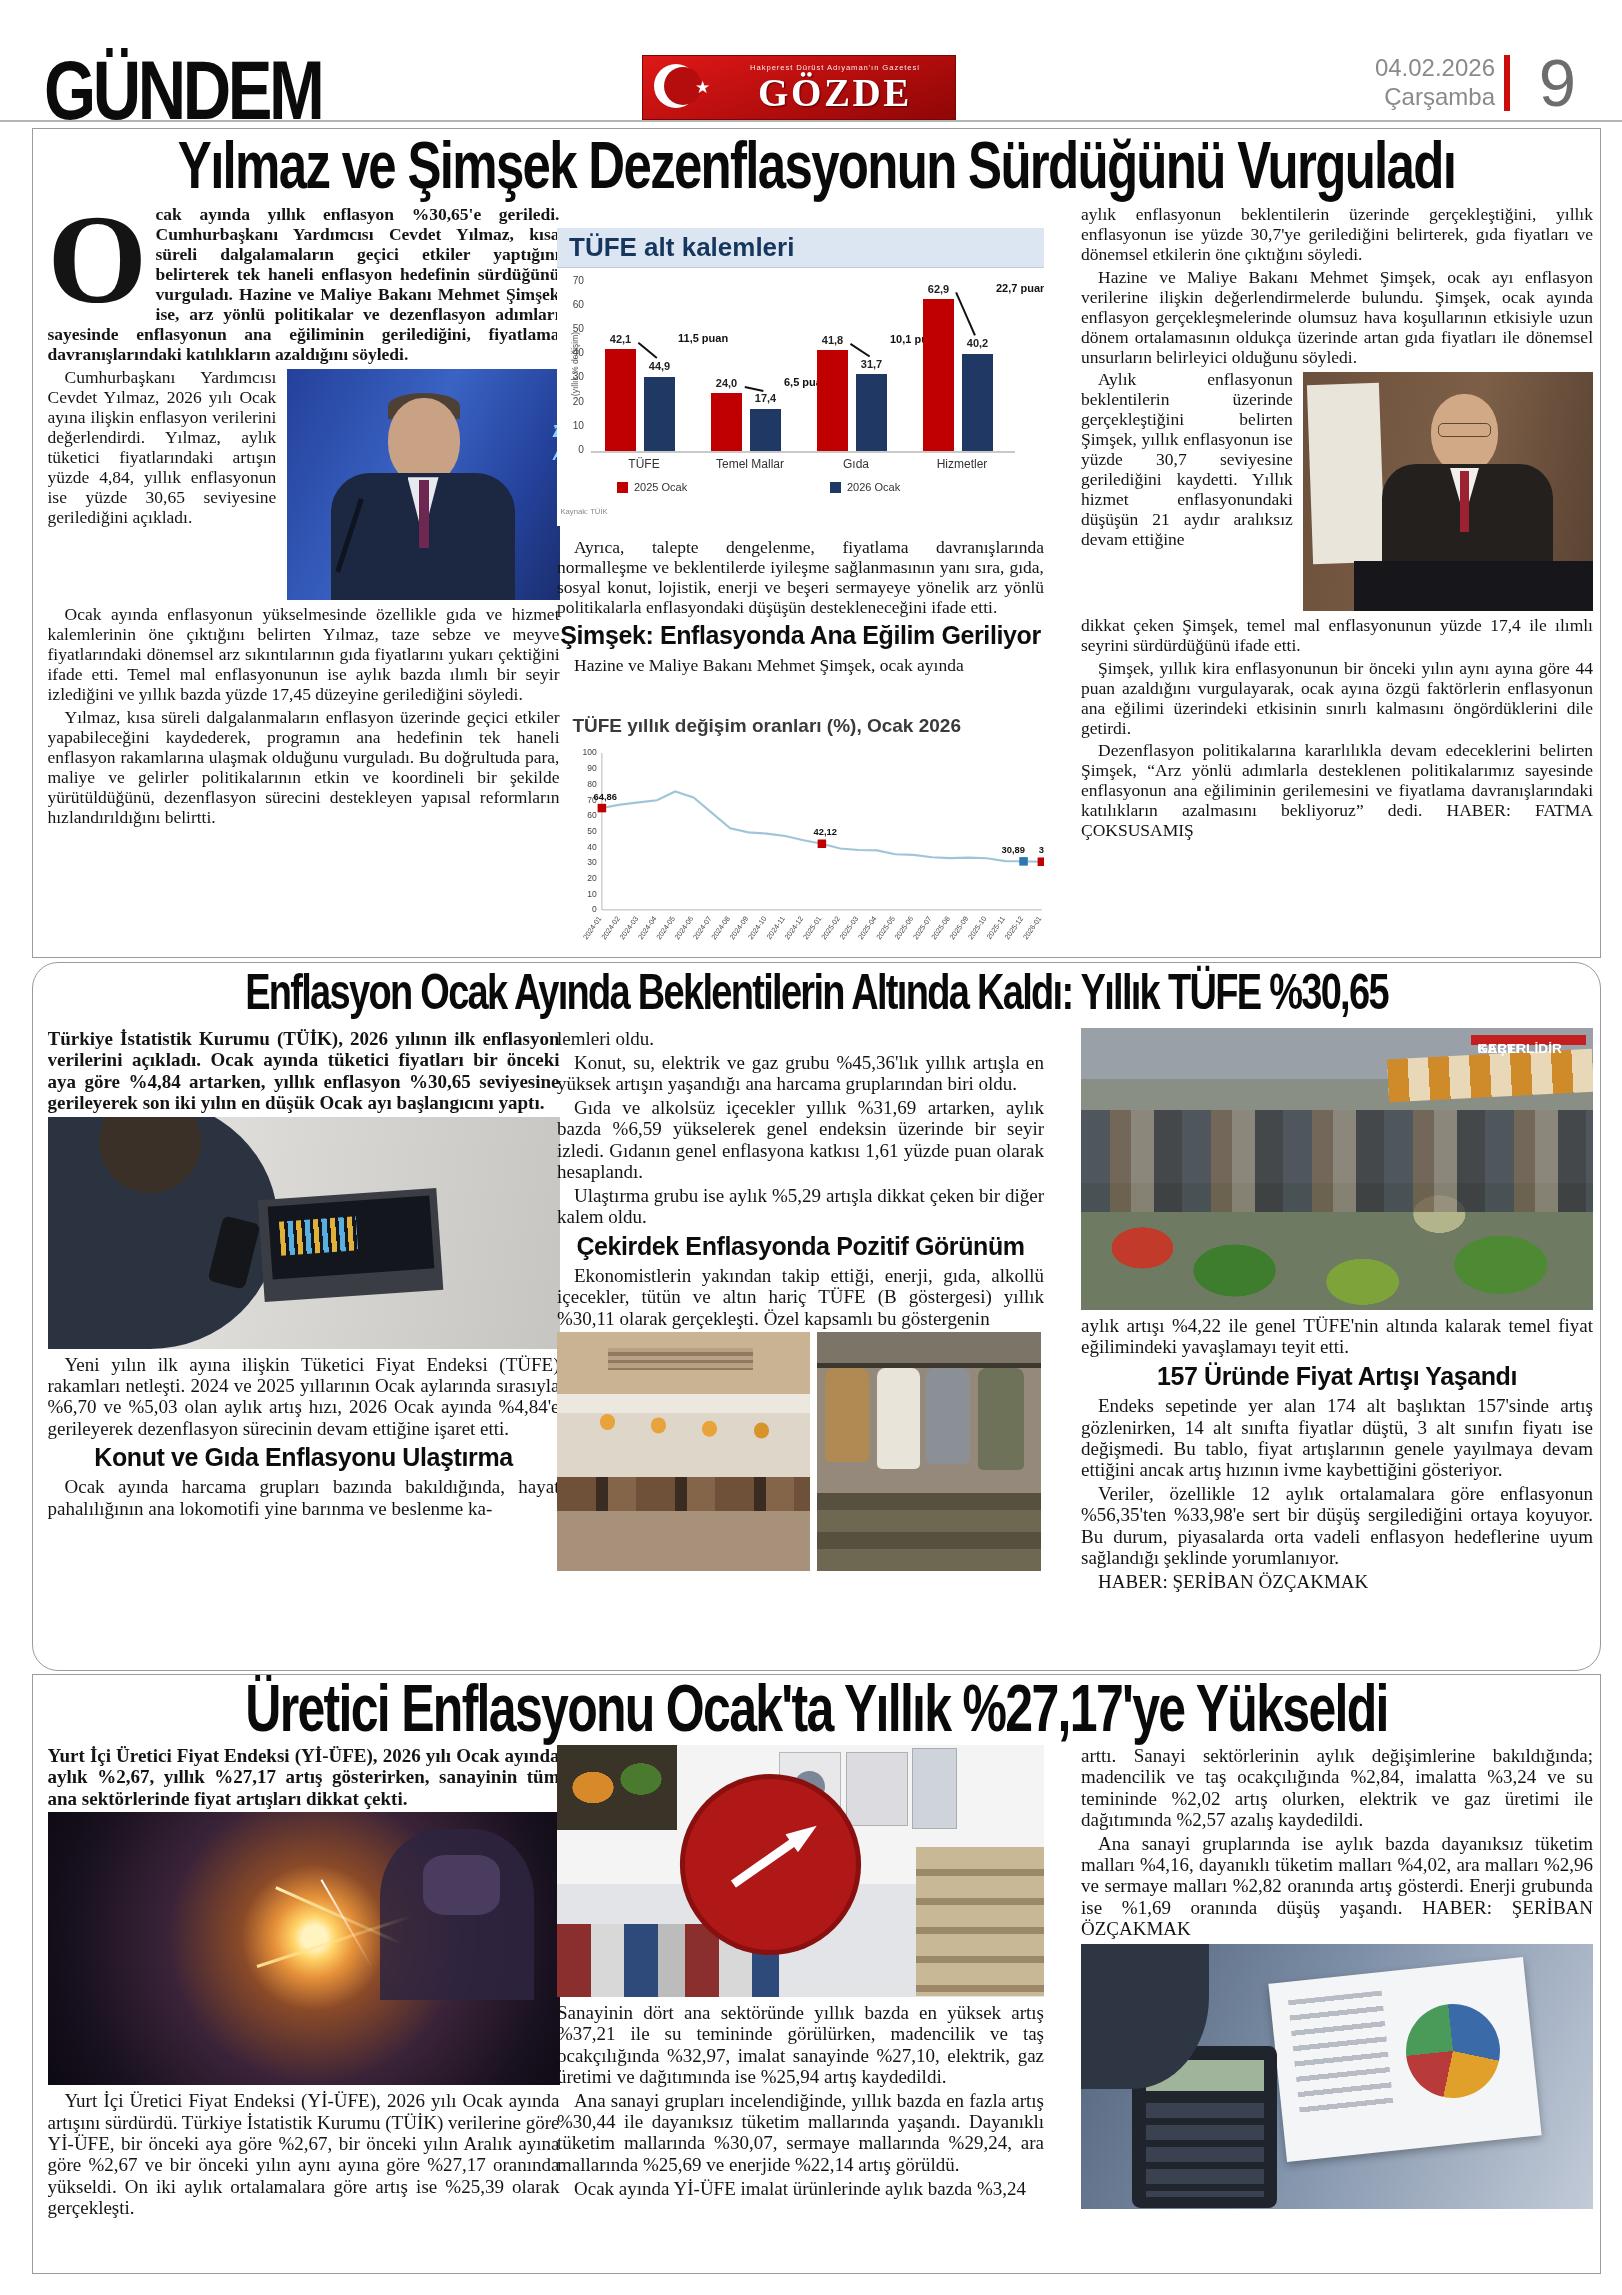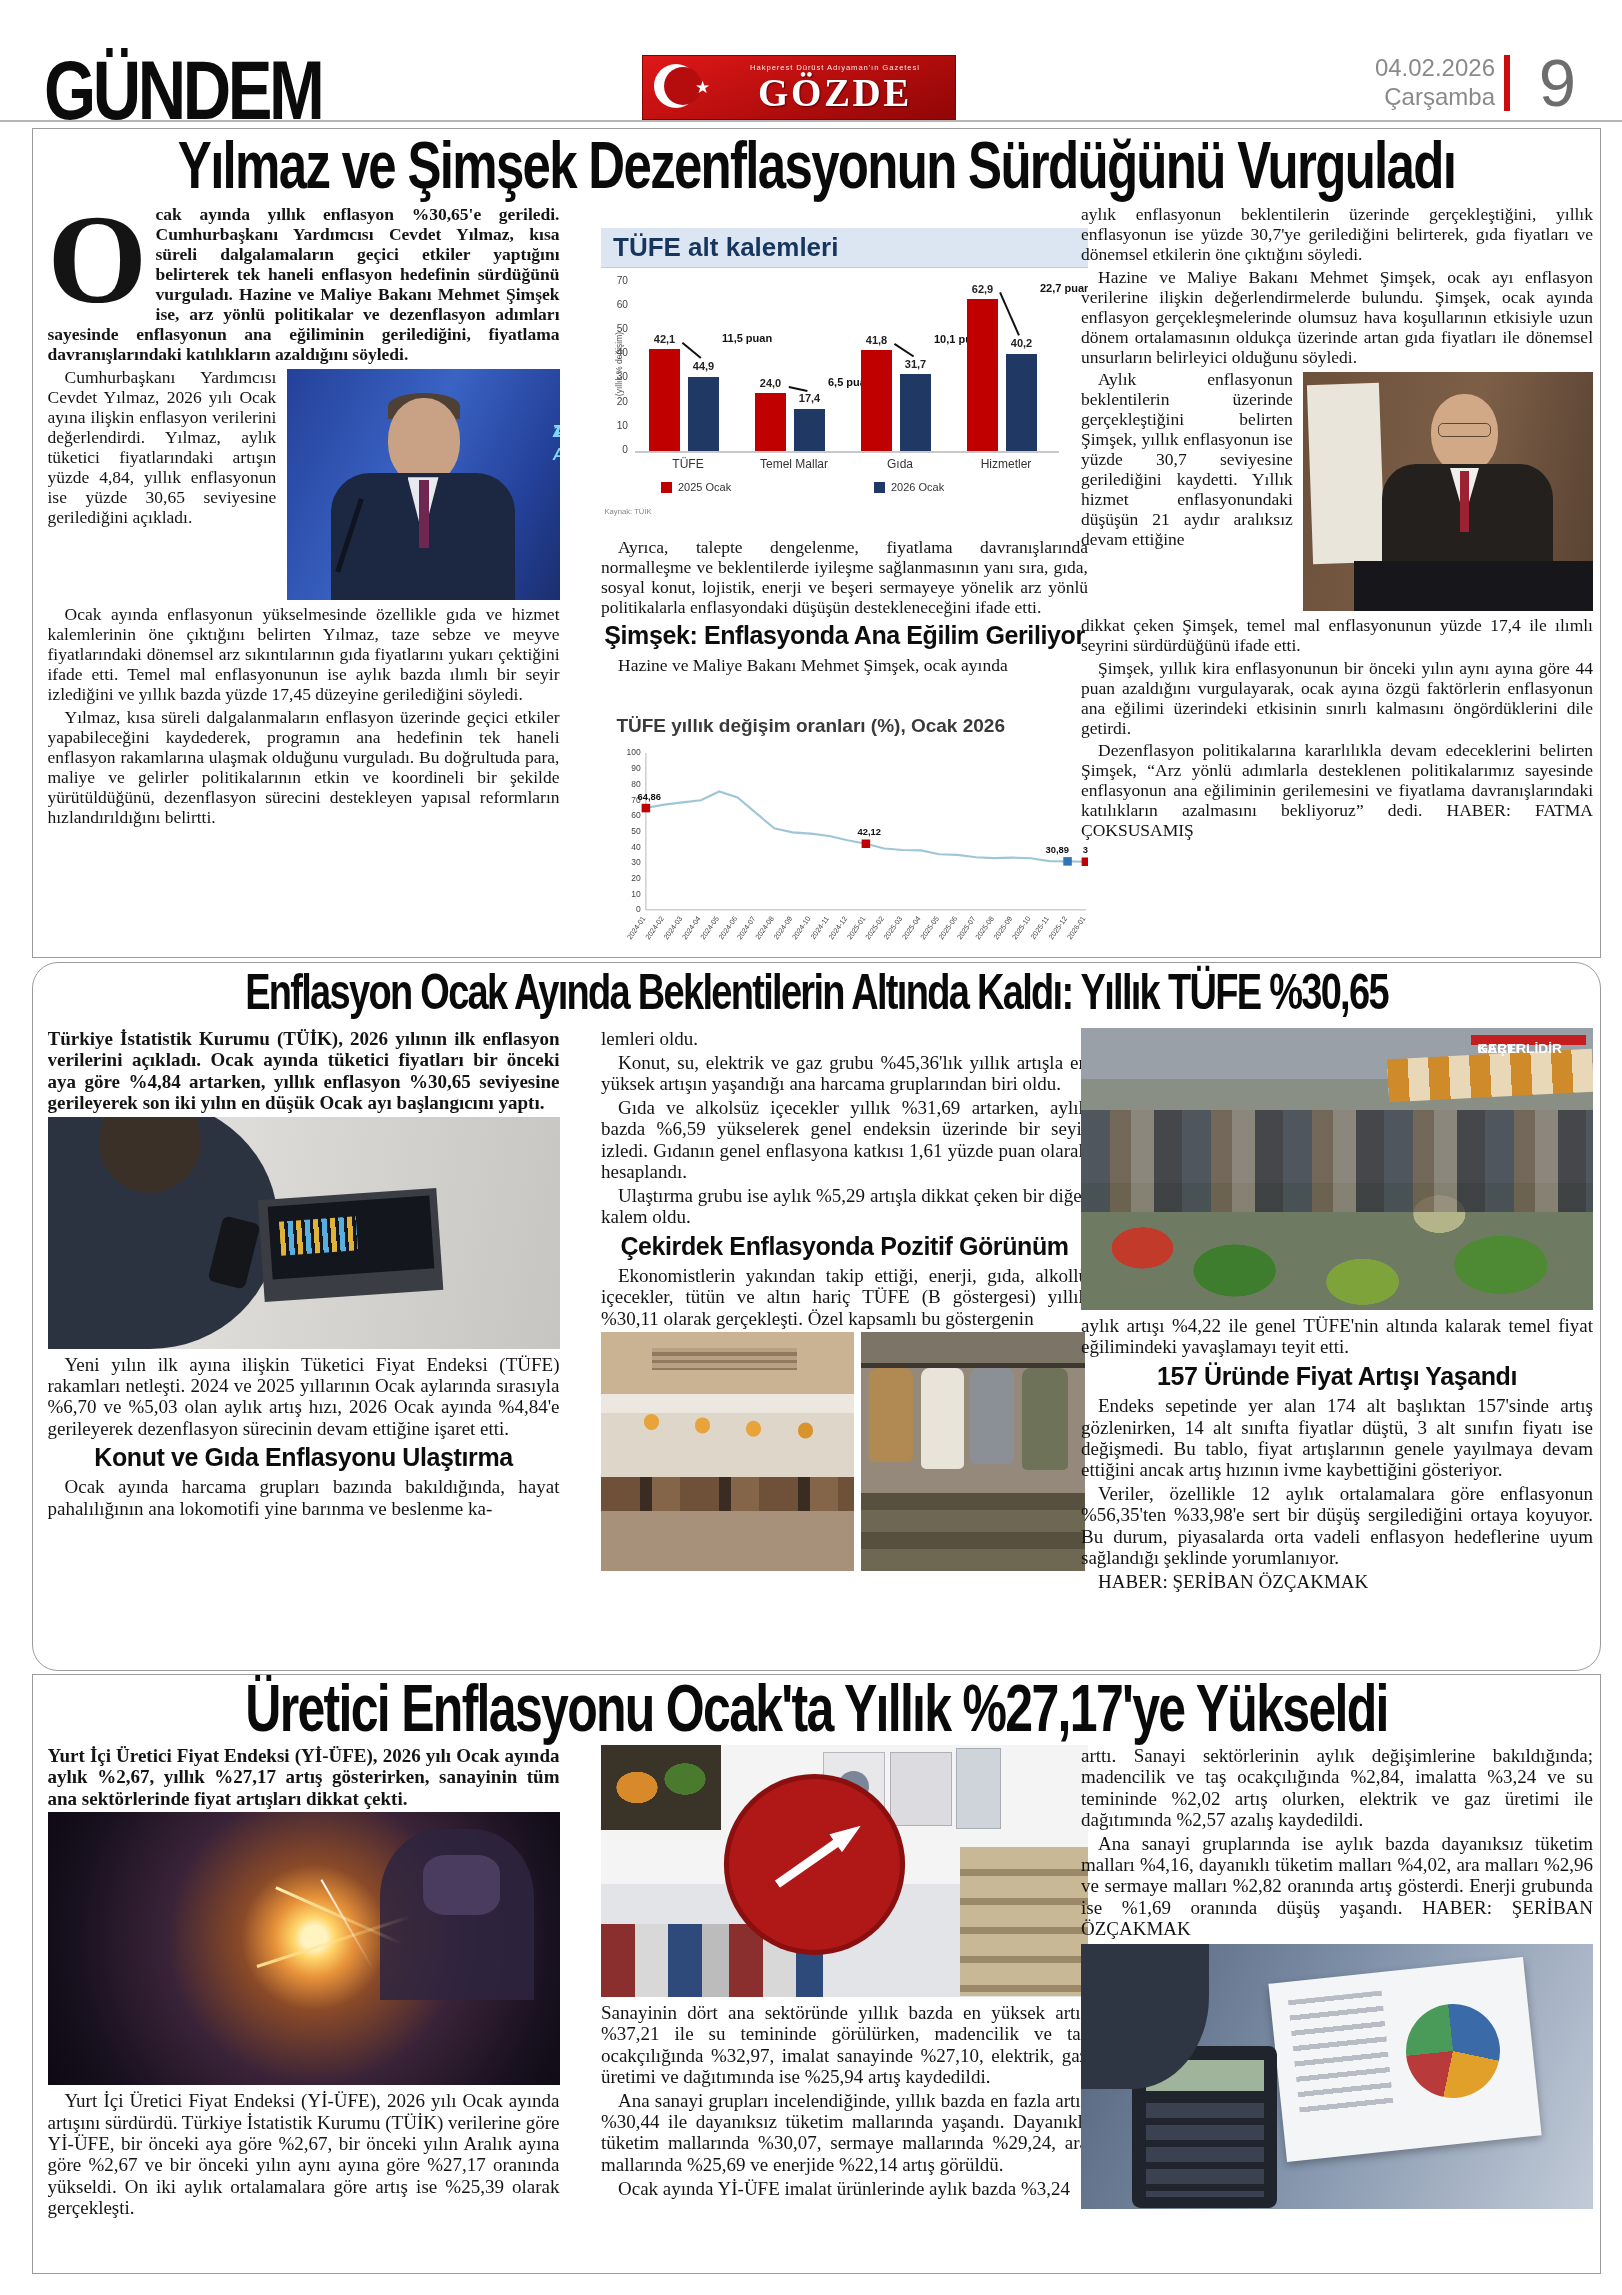--- a/index.html
+++ b/index.html
@@ -26,21 +26,21 @@
   .box h1{margin:0;text-align:center;font-family:"Liberation Sans",sans-serif;font-weight:bold;color:#0a0a0a;overflow:visible;}
   .a1 h1{font-size:51px;height:72px;line-height:75px;}
   .a2 h1{font-size:38px;height:60px;line-height:63px;}
   .a3 h1{font-size:50px;height:67px;line-height:70px;}
   .stretch{display:inline-block;transform:scaleY(1.32);transform-origin:50% 58%;letter-spacing:-1.7px;white-space:nowrap;}
   .col{position:absolute;bottom:6.8px;overflow:hidden;text-align:justify;}
   .a1 .col{top:75px;font-size:17.5px;line-height:20px;}
   .a2 .col{top:65px;font-size:19px;line-height:21.3px;}
   .a3 .col{top:70px;font-size:19px;line-height:21.3px;}
   .c1col{left:14.5px;width:512px;}
-  .c2col{left:568px;width:487px;}
+  .c2col{left:524px;width:487px;}
   .c3col{left:1048px;width:512px;}
   .col p{margin:0 0 2.6px;text-indent:17px;}
   .col p.noind{text-indent:0;}
   .lead{font-weight:bold;text-indent:0 !important;}
   .dropcap{float:left;font-weight:bold;font-size:128px;line-height:101px;padding:5.1px 8.5px 0 0;}
   .subhead{font-family:"Liberation Sans",sans-serif;font-weight:bold;font-size:25px;line-height:29px;text-align:center;margin:4.3px 0;letter-spacing:-0.4px;color:#0d0d0d;}
   .wrap::after{content:"";display:block;clear:both;}
   .wrap .photo{float:right;margin:2.6px 0 4.3px 10.2px;}
   
   .photo{position:relative;overflow:hidden;background:#999;}

